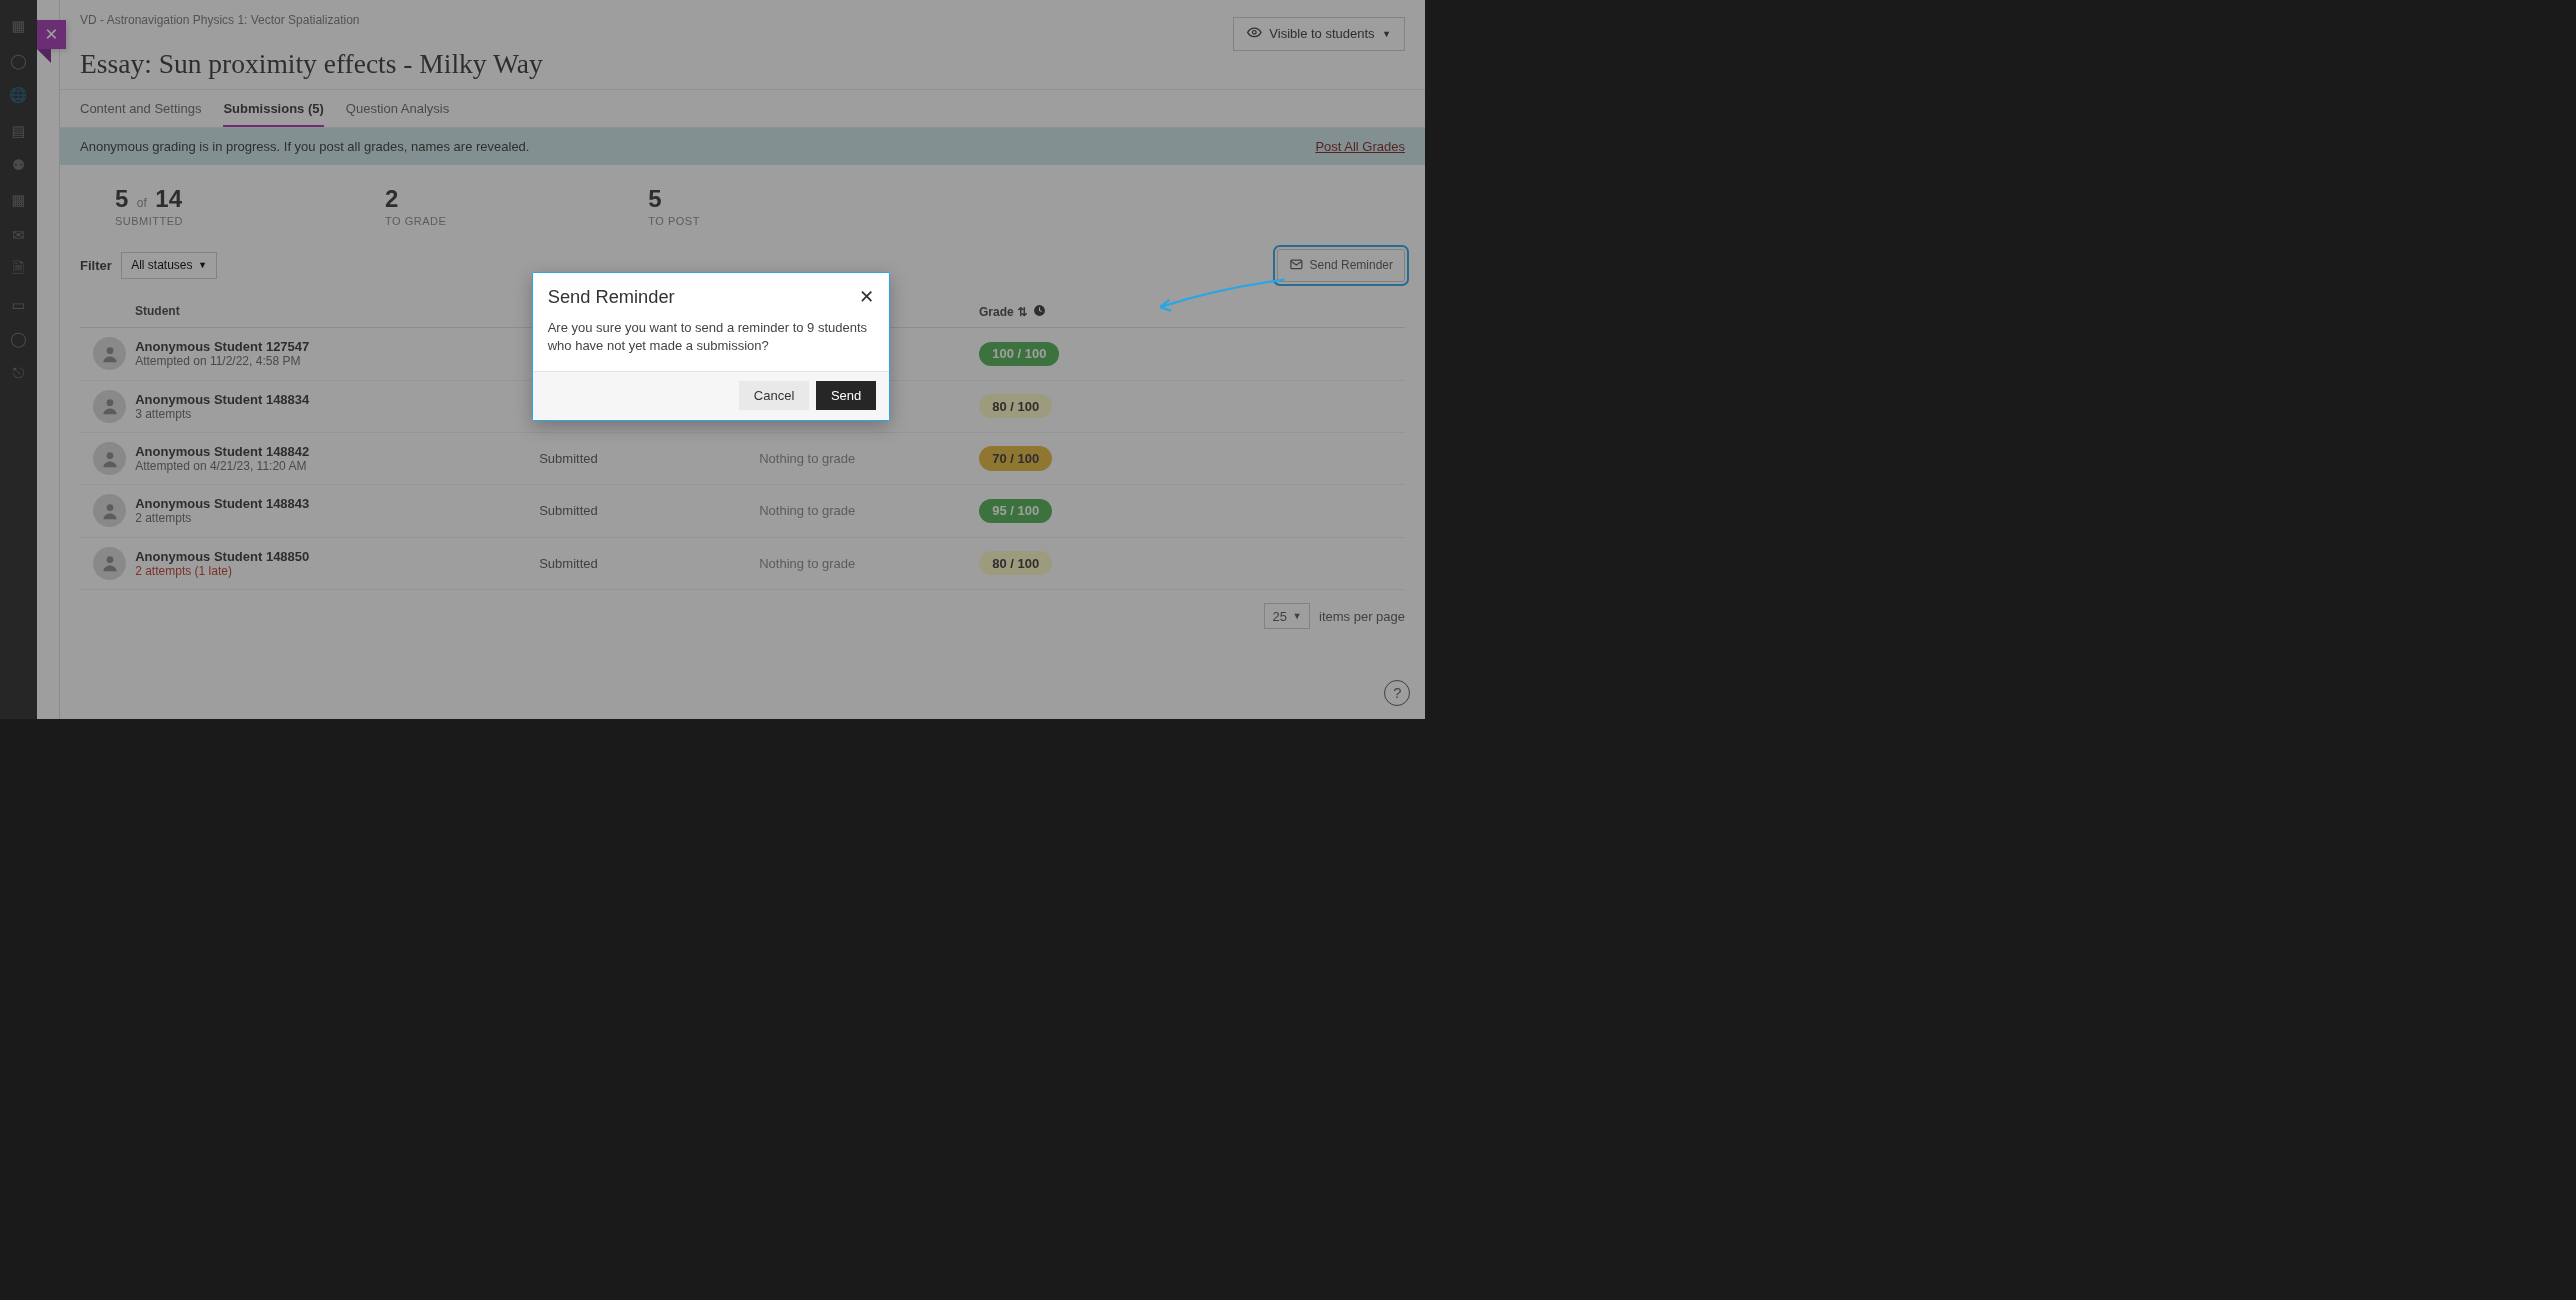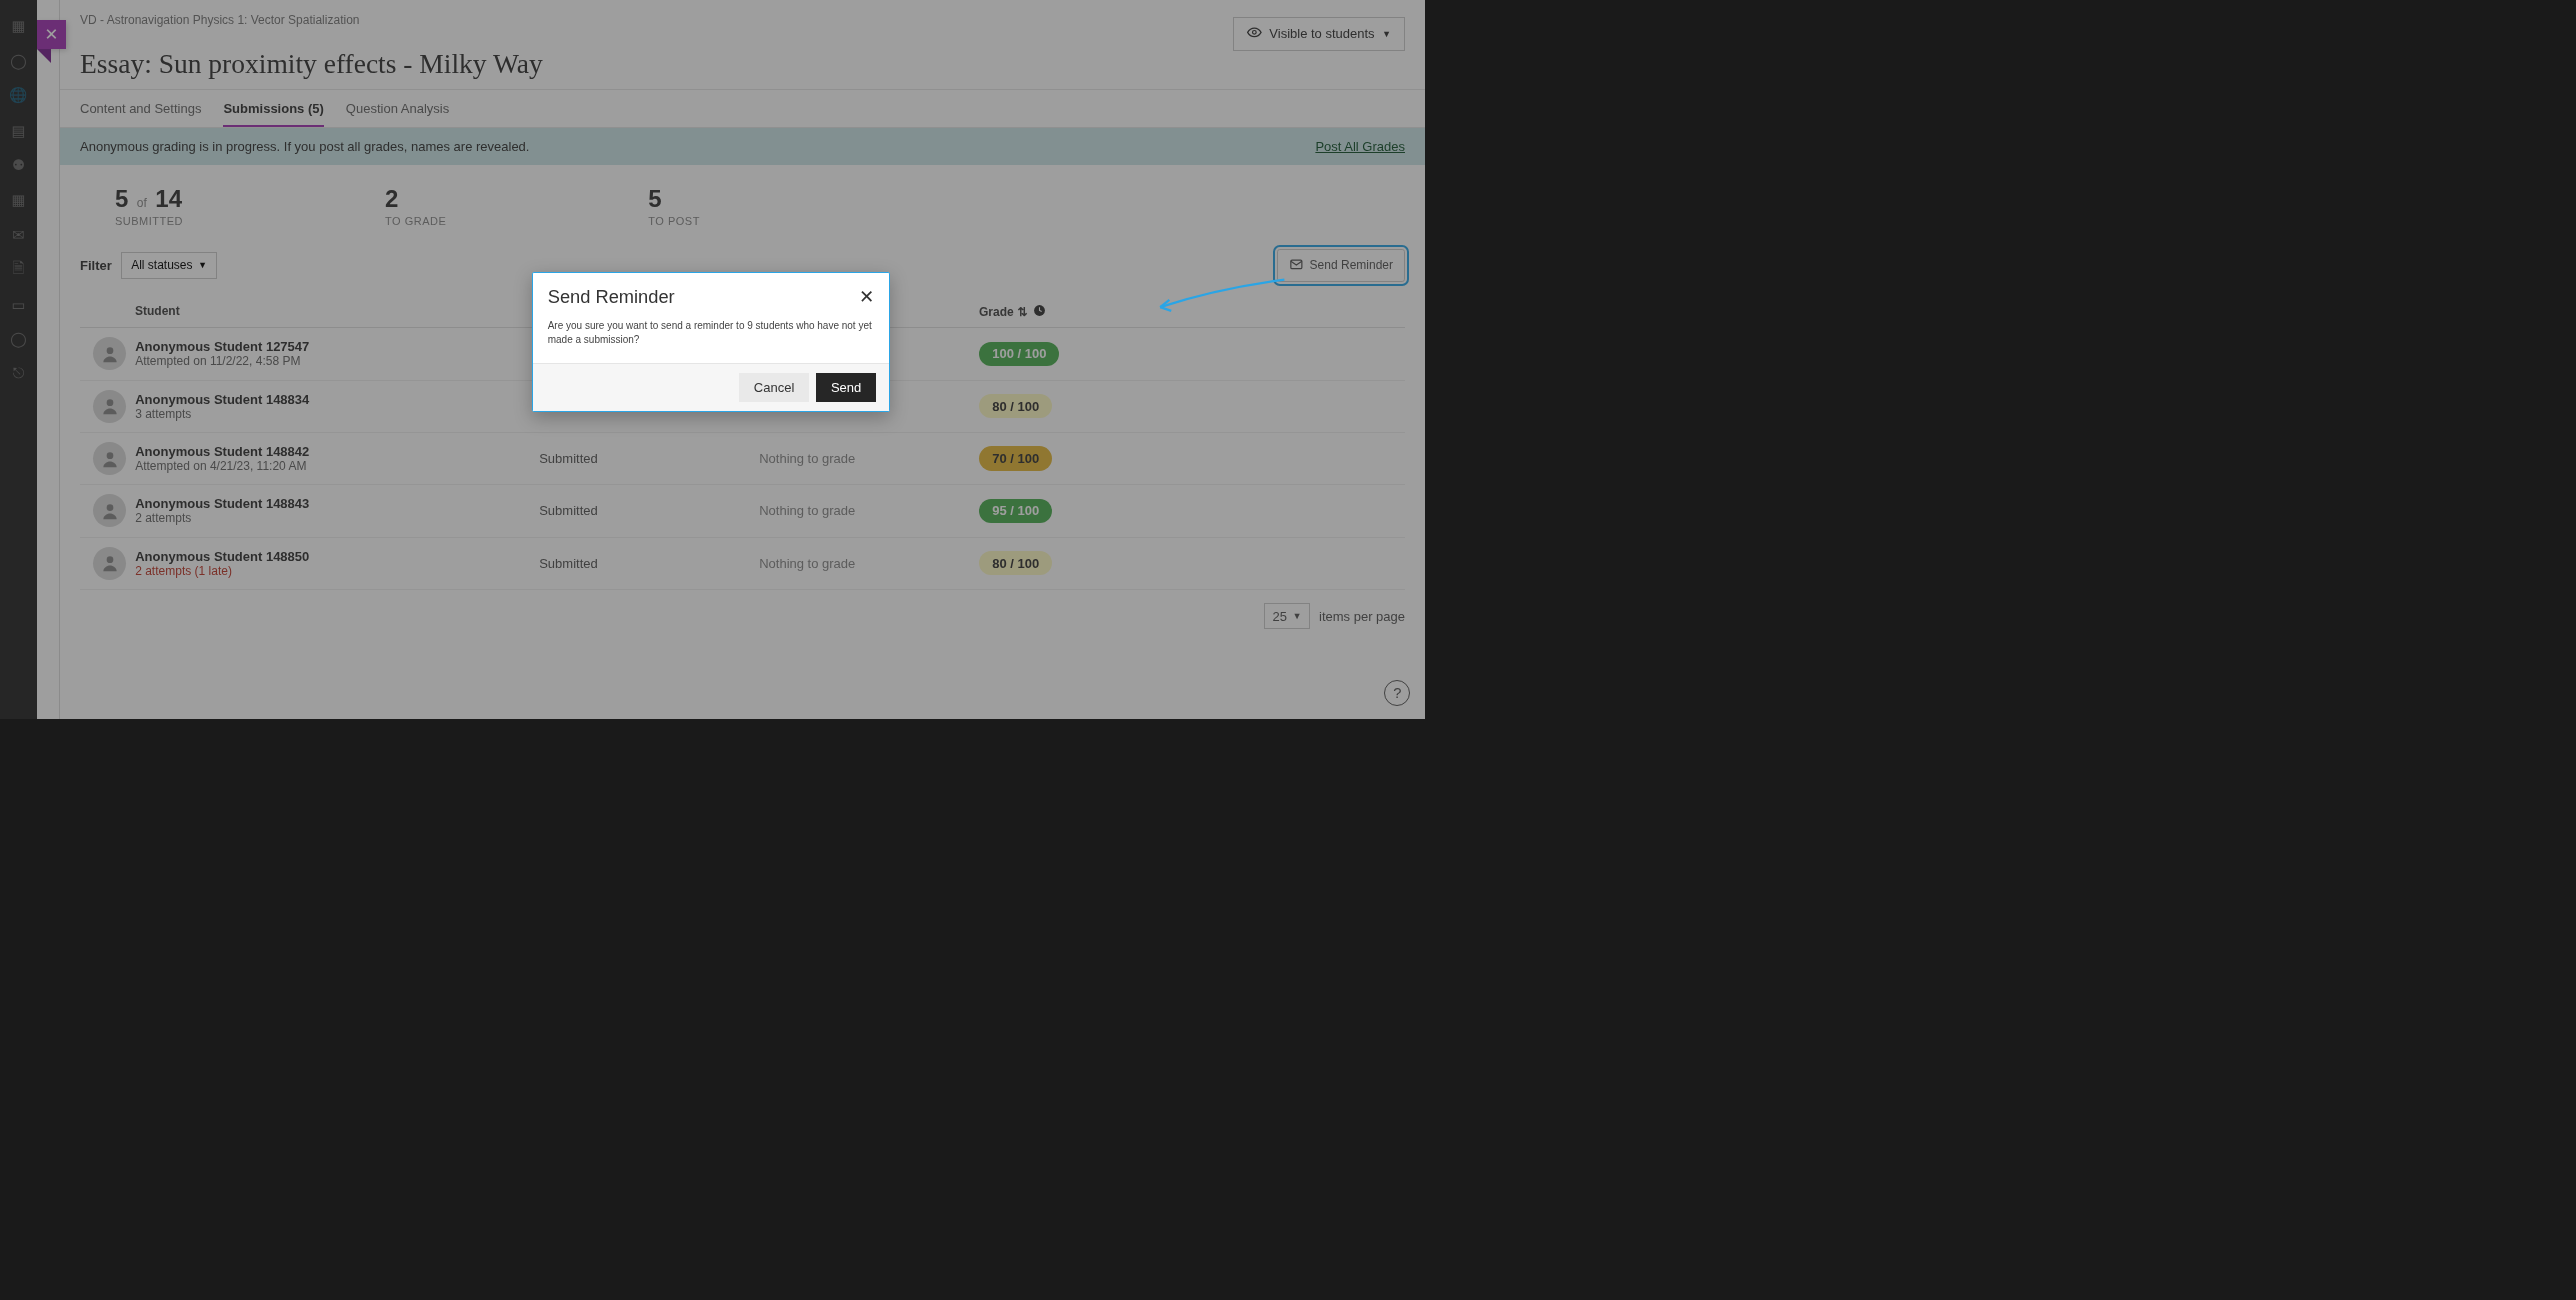--- a/index.html
+++ b/index.html
@@ -91,21 +91,21 @@
 .tab.active {
   color: #333; font-weight: 600;
   border-bottom-color: #a234b5;
 }
 .banner {
   background: #cce6e7;
   padding: 11px 20px;
   display: flex; justify-content: space-between; align-items: center;
   font-size: 13px; color: #333;
 }
-.banner a { color: #14532d; }
+.banner a { color: #7f1d1d; }
 .stats-row {
   display: flex; gap: 202px;
   padding: 20px 55px 16.5px 55px;
 }
 .stat .num { font-size: 24px; font-weight: 700; color: #333; }
 .stat .of { font-size: 12px; color: #888; font-weight: 400; margin: 0 1.8px;}
 .stat .lbl { font-size: 11px; color: #888; letter-spacing: 0.5px; margin-top: 1.8px; }
 .filter-row {
   display: flex; align-items: center; justify-content: space-between;
   padding: 5.5px 20px 13px 20px;
@@ -190,21 +190,21 @@
   border-radius: 1.8px;
   z-index: 20;
   box-shadow: 0 5.5px 18.3px rgba(0,0,0,0.25);
 }
 .modal-head {
   display: flex; justify-content: space-between; align-items: center;
   padding: 13px 14.7px 5.5px 14.7px;
 }
 .modal-title { font-size: 18.3px; color: #333; }
 .modal-close { font-size: 18.3px; color: #333; cursor: pointer; }
-.modal-body { padding: 5.5px 14.7px 16.5px 14.7px; font-size: 10px; color: #444; line-height: 1.35;}
+.modal-body { padding: 5.5px 14.7px 16.5px 14.7px; font-size: 13px; color: #444; line-height: 1.35;}
 .modal-foot {
   background: #f6f6f6; padding: 9.2px 13px;
   display: flex; justify-content: flex-end; gap: 7.3px;
   border-top: 0.9px solid #e5e5e5;
 }
 .btn { padding: 7.3px 14.7px; font-size: 13px; border: none; cursor:pointer;}
 .btn-secondary { background: #e9e9e9; color: #333; }
 .btn-primary { background: #262626; color: #fff; }
 
 

